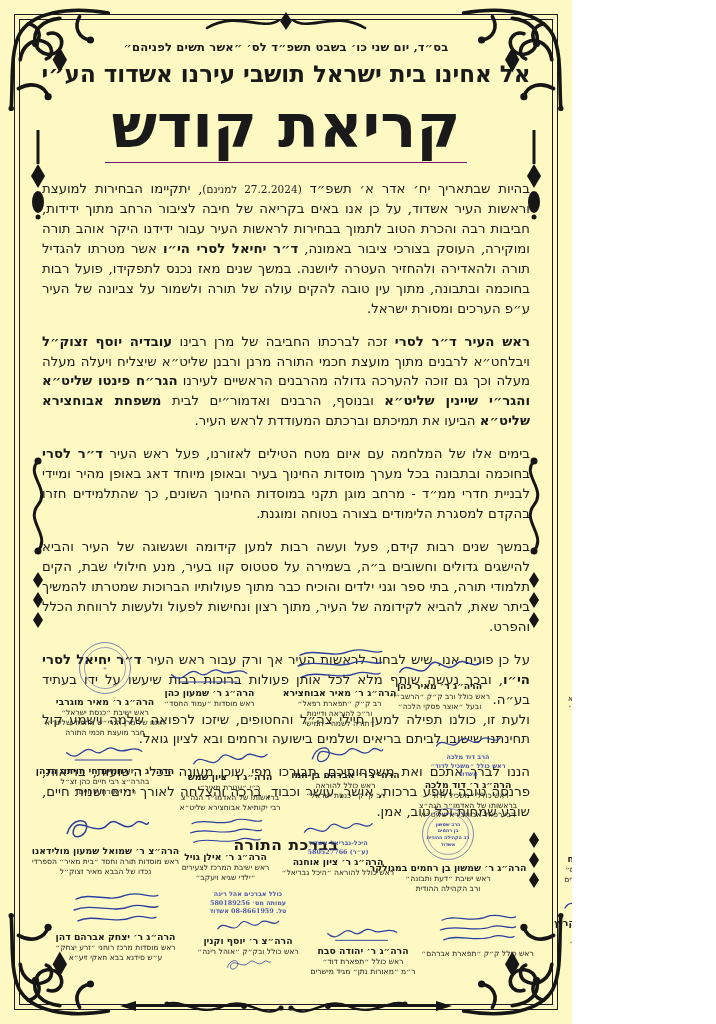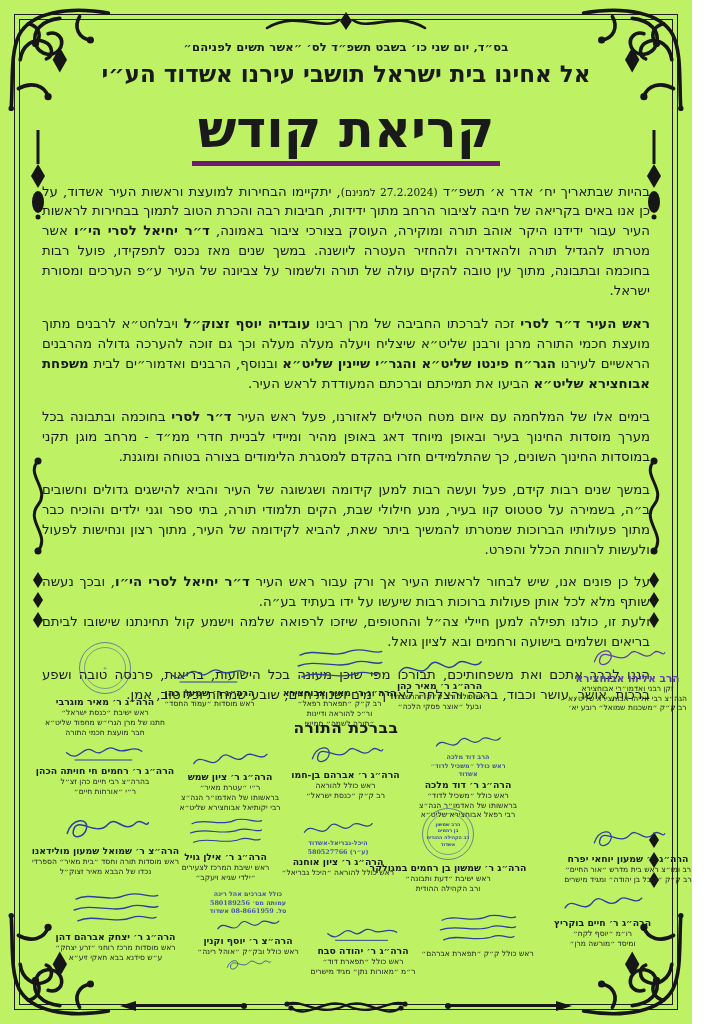--- a/index.html
+++ b/index.html
@@ -1,16 +1,16 @@
 <!DOCTYPE html>
 <html lang="he"><head>
 <meta charset="utf-8">
 <style>
   html,body{margin:0;padding:0;background:#fff;}
-  .page{position:relative;width:692px;height:1024px;background:#bef264;overflow:hidden;
+  .page{position:relative;width:572px;height:1024px;background:#fef9c3;overflow:hidden;
         font-family:"DejaVu Serif","DejaVu Sans",serif;direction:rtl;color:#1a1a1a;}
   
   .frame-outer{position:absolute;inset:14px;border:1.6px solid #1b1b1b;pointer-events:none;}
   .frame-inner{position:absolute;inset:19px;border:0.8px solid #1b1b1b;pointer-events:none;}
   
   .orn{position:absolute;pointer-events:none;}
   .corner{width:108px;height:108px;}
   .c-tl{left:4px;top:4px;}
   .c-tr{right:4px;top:4px;transform:scaleX(-1);}
   .c-bl{left:4px;bottom:4px;transform:scaleY(-1);}
@@ -18,22 +18,22 @@
   .drop{width:22px;height:92px;}
   .sswirl{width:26px;height:110px;}
   .chain{width:14px;height:60px;}
   .tc{left:50%;top:8px;transform:translateX(-50%);width:170px;height:26px;}
   .bswirl{width:120px;height:24px;top:994px;}
   .arrow{width:130px;height:12px;top:1000px;}
   
   .header{position:relative;text-align:center;padding-top:40px;}
   .bsd{font-size:11.5px;font-weight:bold;letter-spacing:.2px;}
   .addressee{font-size:23px;font-weight:bold;margin-top:6px;}
-  .title{display:inline-block;font-size:51px;font-weight:900;line-height:1.05;margin-top:16px;
-         border-bottom:5px solid #701a75;padding:0 6px 4px;}
+  .title{display:inline-block;font-size:60px;font-weight:900;line-height:1.05;margin-top:8px;
+         border-bottom:1px solid #701a75;padding:0 6px 4px;}
   
   .body-text{margin:16px 42px 0;font-size:13.3px;line-height:1.5;text-align:justify;}
   .body-text p{margin:0 0 13px;}
   .body-text p.tight{margin-bottom:0;}
   .b{font-weight:bold;}
   .sm{font-size:10.5px;}
   .closing{text-align:center;font-size:15.5px;font-weight:bold;margin-top:4px;letter-spacing:.5px;}
   
   .sigs{position:absolute;left:0;top:640px;width:716px;height:384px;}
   .sig{position:absolute;text-align:center;}

